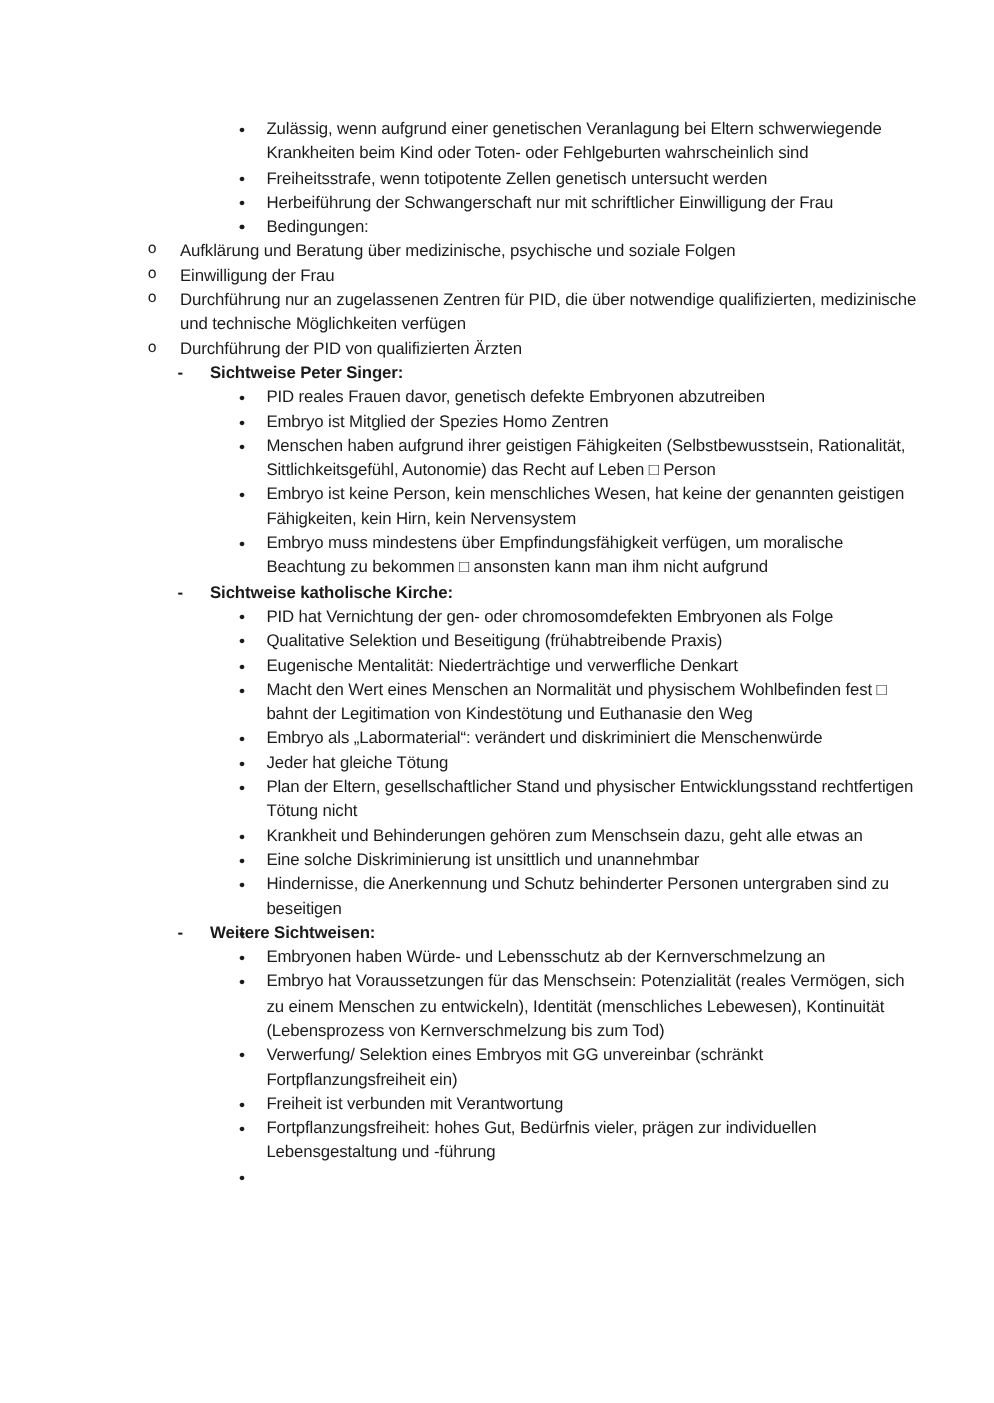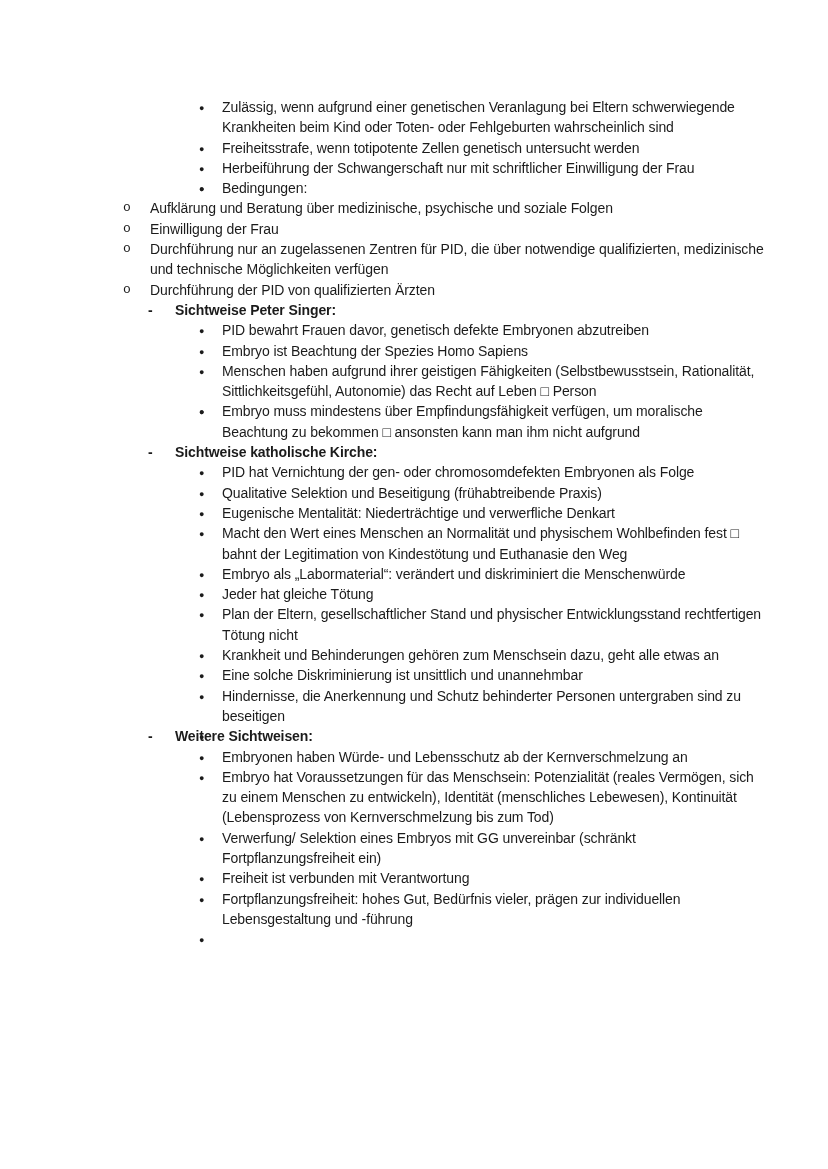--- a/index.html
+++ b/index.html
@@ -44,24 +44,24 @@
       <div class="item level-bullet"><span class="marker">●</span><span class="text">Zulässig, wenn aufgrund einer genetischen Veranlagung bei Eltern schwerwiegende Krankheiten beim Kind oder Toten- oder Fehlgeburten wahrscheinlich sind</span></div>
       <div class="item level-bullet"><span class="marker">●</span><span class="text">Freiheitsstrafe, wenn totipotente Zellen genetisch untersucht werden</span></div>
       <div class="item level-bullet"><span class="marker">●</span><span class="text">Herbeiführung der Schwangerschaft nur mit schriftlicher Einwilligung der Frau</span></div>
       <div class="item level-bullet"><span class="marker">●</span></div>
       <div class="item level-bullet"><span class="marker">●</span><span class="text">Bedingungen:</span></div>
       <div class="item level-o"><span class="marker">o</span><span class="text">Aufklärung und Beratung über medizinische, psychische und soziale Folgen</span></div>
       <div class="item level-o"><span class="marker">o</span><span class="text">Einwilligung der Frau</span></div>
       <div class="item level-o"><span class="marker">o</span><span class="text">Durchführung nur an zugelassenen Zentren für PID, die über notwendige qualifizierten, medizinische und technische Möglichkeiten verfügen</span></div>
       <div class="item level-o"><span class="marker">o</span><span class="text">Durchführung der PID von qualifizierten Ärzten</span></div>
       <div class="item level-dash bold"><span class="marker">-</span><span class="text">Sichtweise Peter Singer:</span></div>
-      <div class="item level-bullet"><span class="marker">●</span><span class="text">PID bewahrt Frauen davor, genetisch defekte Embryonen abzutreiben</span></div>
-      <div class="item level-bullet"><span class="marker">●</span><span class="text">Embryo ist Beachtung der Spezies Homo Sapiens</span></div>
+      <div class="item level-bullet"><span class="marker">●</span><span class="text">PID reales Frauen davor, genetisch defekte Embryonen abzutreiben</span></div>
+      <div class="item level-bullet"><span class="marker">●</span><span class="text">Embryo ist Mitglied der Spezies Homo Zentren</span></div>
       <div class="item level-bullet"><span class="marker">●</span><span class="text">Menschen haben aufgrund ihrer geistigen Fähigkeiten (Selbstbewusstsein, Rationalität, Sittlichkeitsgefühl, Autonomie) das Recht auf Leben □ Person</span></div>
-      <div class="item level-bullet"><span class="marker">●</span></div>
+      <div class="item level-bullet"><span class="marker">●</span><span class="text">Embryo ist keine Person, kein menschliches Wesen, hat keine der genannten geistigen Fähigkeiten, kein Hirn, kein Nervensystem</span></div>
       <div class="item level-bullet"><span class="marker">●</span><span class="text">Embryo muss mindestens über Empfindungsfähigkeit verfügen, um moralische Beachtung zu bekommen □ ansonsten kann man ihm nicht aufgrund</span></div>
       <div class="item level-dash bold"><span class="marker">-</span><span class="text">Sichtweise katholische Kirche:</span></div>
       <div class="item level-bullet"><span class="marker">●</span><span class="text">PID hat Vernichtung der gen- oder chromosomdefekten Embryonen als Folge</span></div>
       <div class="item level-bullet"><span class="marker">●</span><span class="text">Qualitative Selektion und Beseitigung (frühabtreibende Praxis)</span></div>
       <div class="item level-bullet"><span class="marker">●</span><span class="text">Eugenische Mentalität: Niederträchtige und verwerfliche Denkart</span></div>
       <div class="item level-bullet"><span class="marker">●</span><span class="text">Macht den Wert eines Menschen an Normalität und physischem Wohlbefinden fest □ bahnt der Legitimation von Kindestötung und Euthanasie den Weg</span></div>
       <div class="item level-bullet"><span class="marker">●</span><span class="text">Embryo als „Labormaterial“: verändert und diskriminiert die Menschenwürde</span></div>
       <div class="item level-bullet"><span class="marker">●</span><span class="text">Jeder hat gleiche Tötung</span></div>
       <div class="item level-bullet"><span class="marker">●</span><span class="text">Plan der Eltern, gesellschaftlicher Stand und physischer Entwicklungsstand rechtfertigen Tötung nicht</span></div>
       <div class="item level-bullet"><span class="marker">●</span><span class="text">Krankheit und Behinderungen gehören zum Menschsein dazu, geht alle etwas an</span></div>

